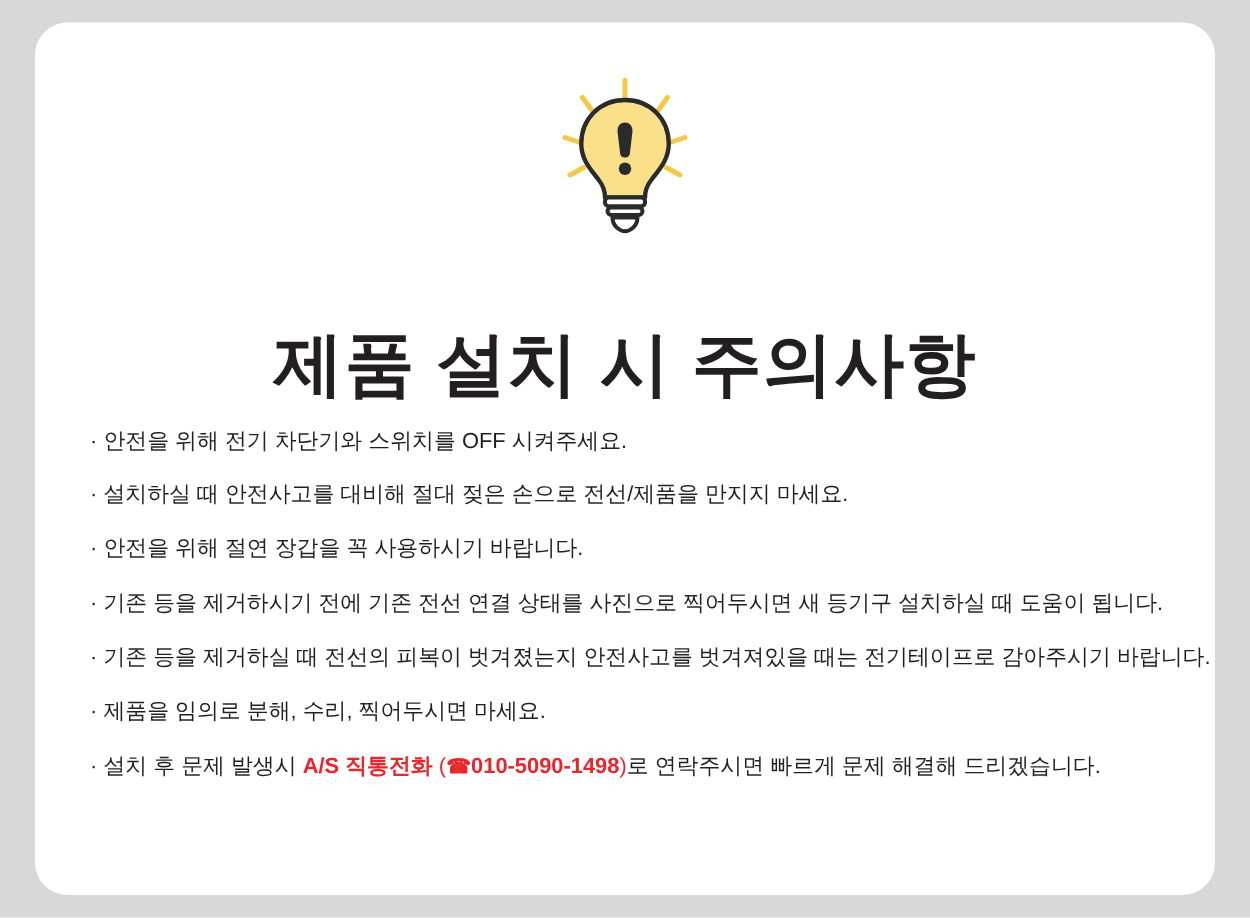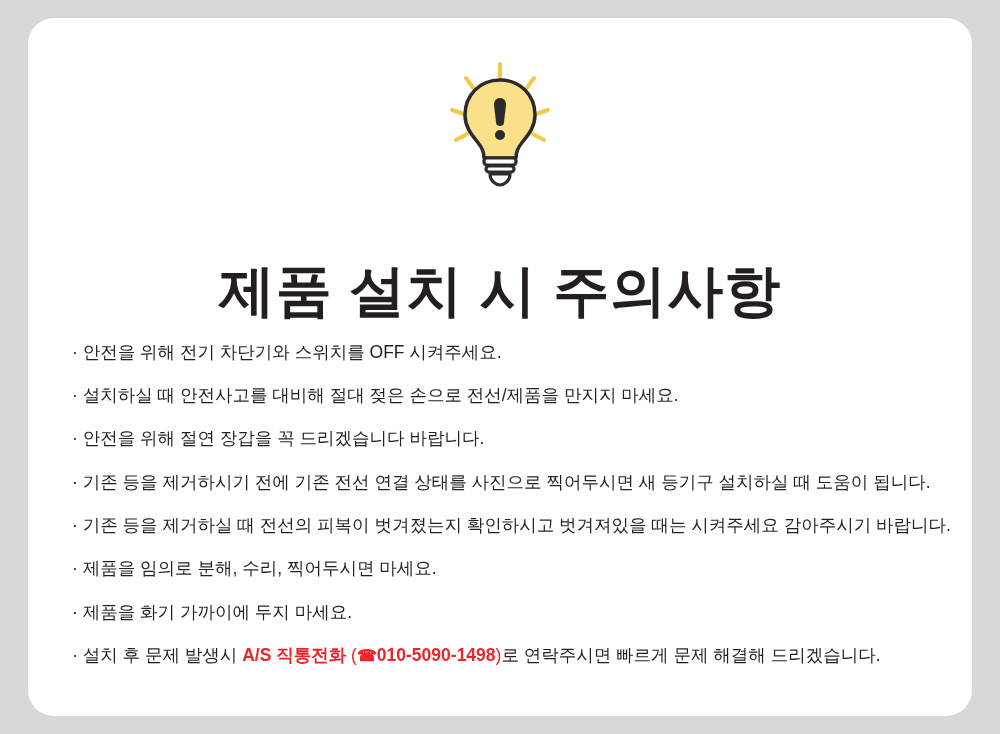--- a/index.html
+++ b/index.html
@@ -114,43 +114,39 @@
       <span>안전을 위해 전기 차단기와 스위치를 OFF 시켜주세요.</span>
     </div>
 
     <div class="notice-item">
       <span class="dot">·</span>
       <span>설치하실 때 안전사고를 대비해 절대 젖은 손으로 전선/제품을 만지지 마세요.</span>
     </div>
 
     <div class="notice-item">
       <span class="dot">·</span>
-      <span>안전을 위해 절연 장갑을 꼭 드리겠습니다 바랍니다.</span>
+      <span>안전을 위해 절연 장갑을 꼭 사용하시기 바랍니다.</span>
     </div>
 
     <div class="notice-item">
       <span class="dot">·</span>
       <span>기존 등을 제거하시기 전에 기존 전선 연결 상태를 사진으로 찍어두시면 새 등기구 설치하실 때 도움이 됩니다.</span>
     </div>
 
     <div class="notice-item">
       <span class="dot">·</span>
-      <span>기존 등을 제거하실 때 전선의 피복이 벗겨졌는지 확인하시고 벗겨져있을 때는 시켜주세요 감아주시기 바랍니다.</span>
+      <span>기존 등을 제거하실 때 전선의 피복이 벗겨졌는지 안전사고를 벗겨져있을 때는 전기테이프로 감아주시기 바랍니다.</span>
     </div>
 
     <div class="notice-item">
       <span class="dot">·</span>
       <span>제품을 임의로 분해, 수리, 찍어두시면 마세요.</span>
     </div>
 
 
-    <div class="notice-item">
-      <span class="dot">·</span>
-      <span>제품을 화기 가까이에 두지 마세요.</span>
-    </div>
 
     <div class="notice-item">
       <span class="dot">·</span>
       <span>설치 후 문제 발생시 </span><span class="hl">A/S 직통전화</span><span class="hl-normal"> (</span><span class="hl phone-glyph">☎</span><span class="hl">010-5090-1498</span><span class="hl-normal">)</span><span>로 연락주시면 빠르게 문제 해결해 드리겠습니다.</span>
     </div>
 
   </div>
 </div>
 
 </body></html>

